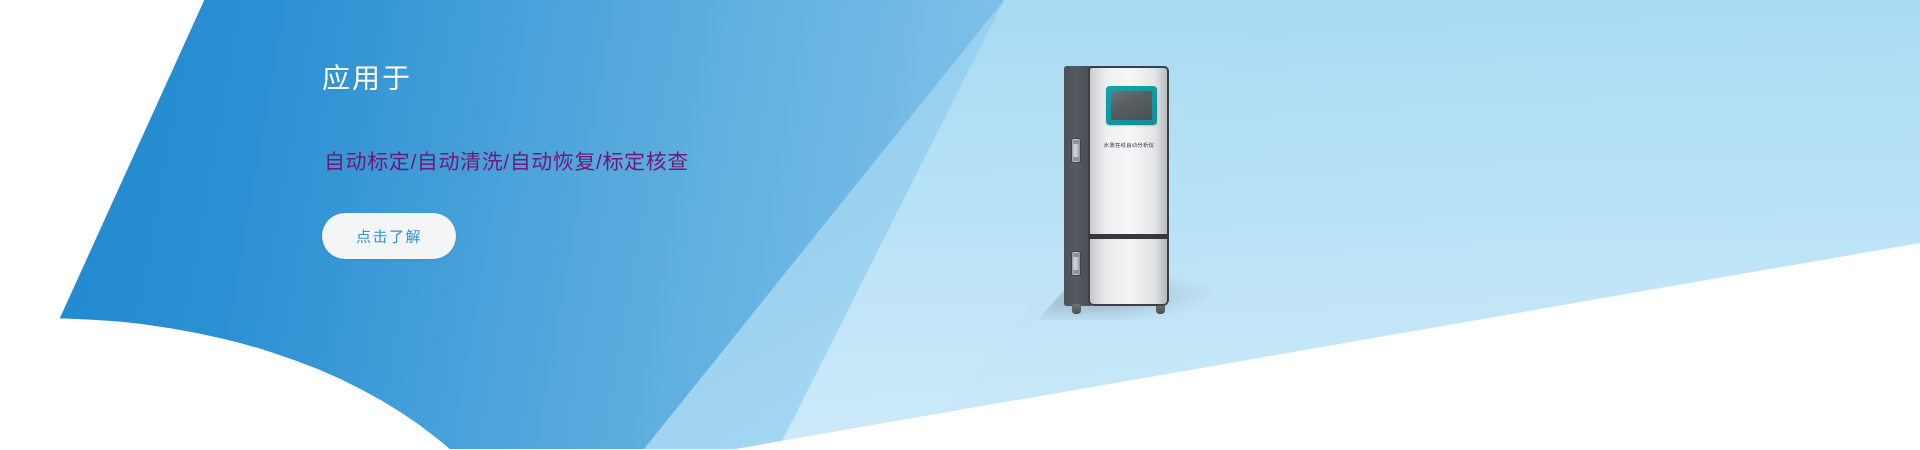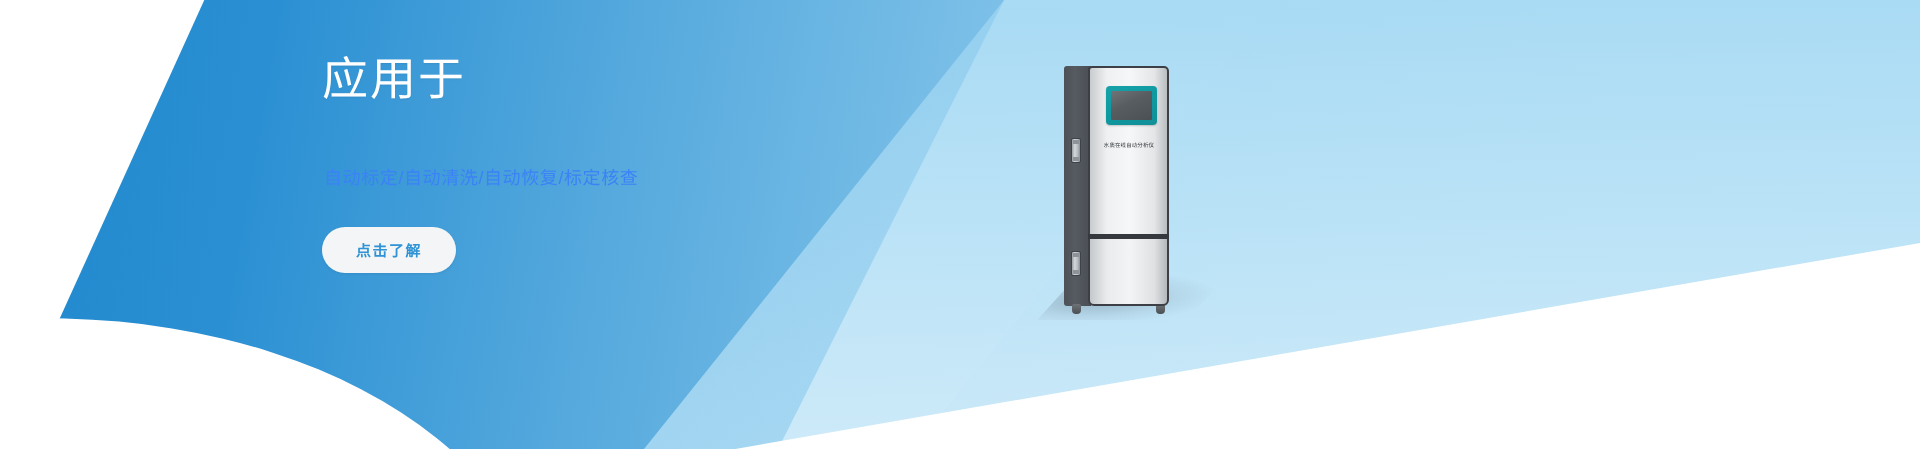--- a/index.html
+++ b/index.html
@@ -89,47 +89,47 @@
   
   .content {
     position: absolute;
     left: 322px;
     top: 50px;
     width: 640px;
     z-index: 6;
   }
   .headline {
     color: #ffffff;
-    font-size: 46px;
+    font-size: 28px;
     line-height: 58px;
     font-weight: 300;
     letter-spacing: 2px;
     margin: 0;
     white-space: nowrap;
     text-shadow: 0 1px 2px rgba(0,0,0,.06);
   }
   .headline .l2 { display: block; }
   .subline {
-    color: #3b82f6;
-    font-size: 18px;
+    color: #701a75;
+    font-size: 21px;
     letter-spacing: .6px;
-    margin: 55px 0 0 2px;
+    margin: 37px 0 0 2px;
     font-weight: 400;
     white-space: nowrap;
   }
   .cta {
     display: inline-block;
     margin-top: 38px;
     padding: 12px 34px 13px;
     min-width: 118px;
     text-align: center;
     background: #f4f5f6;
     color: #2f93d6;
     font-size: 15px;
-    font-weight: 700;
+    font-weight: 400;
     letter-spacing: 1.5px;
     border: none;
     border-radius: 24px;
     cursor: pointer;
     box-shadow: 0 1px 3px rgba(0,0,0,.08);
     font-family: inherit;
   }
 
   
   .device {

